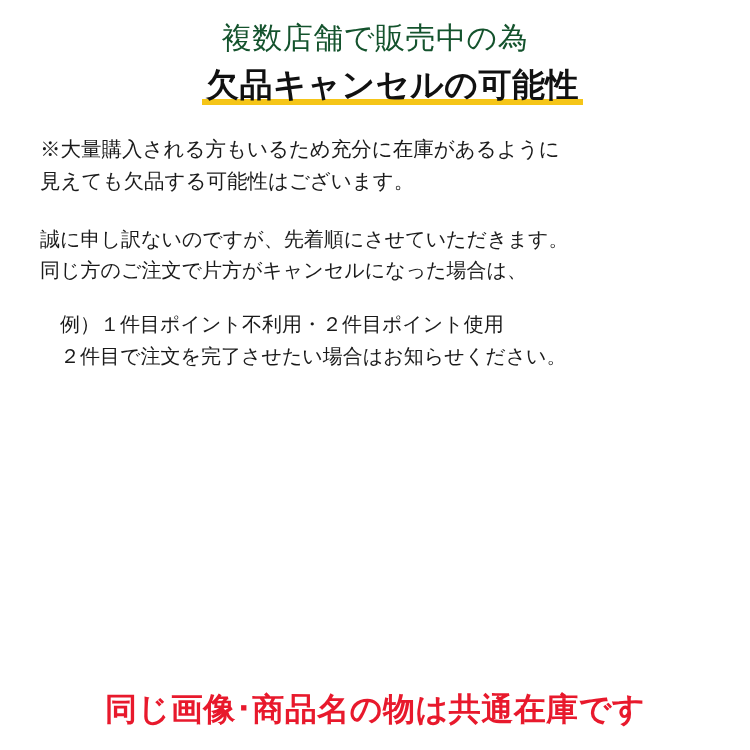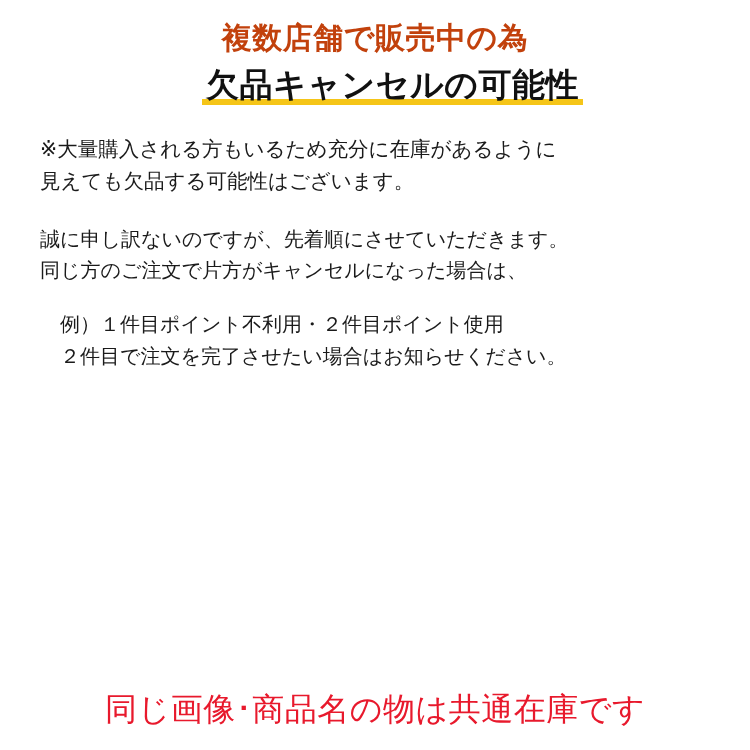--- a/index.html
+++ b/index.html
@@ -21,24 +21,24 @@
     box-sizing: border-box;
   }
 
   
   .headline {
     text-align: center;
     padding-top: 18px;
   }
   .headline-line1 {
     font-size: 30px;
-    font-weight: 700;
+    font-weight: 400;
     letter-spacing: 0.5px;
     line-height: 1.35;
-    color: #c2410c;
+    color: #14532d;
   }
   .headline-line2-wrap {
     display: inline-block;
     position: relative;
     margin-top: 4px;
     margin-left: 35px;
   }
   .headline-line2 {
     font-size: 33px;
     font-weight: 700;
@@ -69,20 +69,21 @@
   .para .ln {
     display: block;
     font-size: 21.5px;
     line-height: 1.58;
     color: #1a1a1a;
     white-space: nowrap;
     letter-spacing: 0px;
   }
   .para.note .ln {
     font-size: 20.5px;
+    font-family: Liberation Serif, serif;
   }
   .para.policy .ln {
     font-size: 20px;
   }
   .para.example .ln {
     font-size: 20px;
     margin-left: 20px;
   }
   .para.note { margin-top: 4px; }
   .para.policy { margin-top: 26px; }
@@ -95,21 +96,21 @@
     right: 0;
     bottom: 0;
     height: 80px;
     display: flex;
     align-items: center;
     justify-content: center;
   }
   .footer-text {
     color: #e8192c;
     font-size: 32px;
-    font-weight: 400;
+    font-weight: 700;
     letter-spacing: 0.5px;
     white-space: nowrap;
   }
 </style>
 </head>
 <body>
 
 <div class="page">
 
   <div class="headline">

